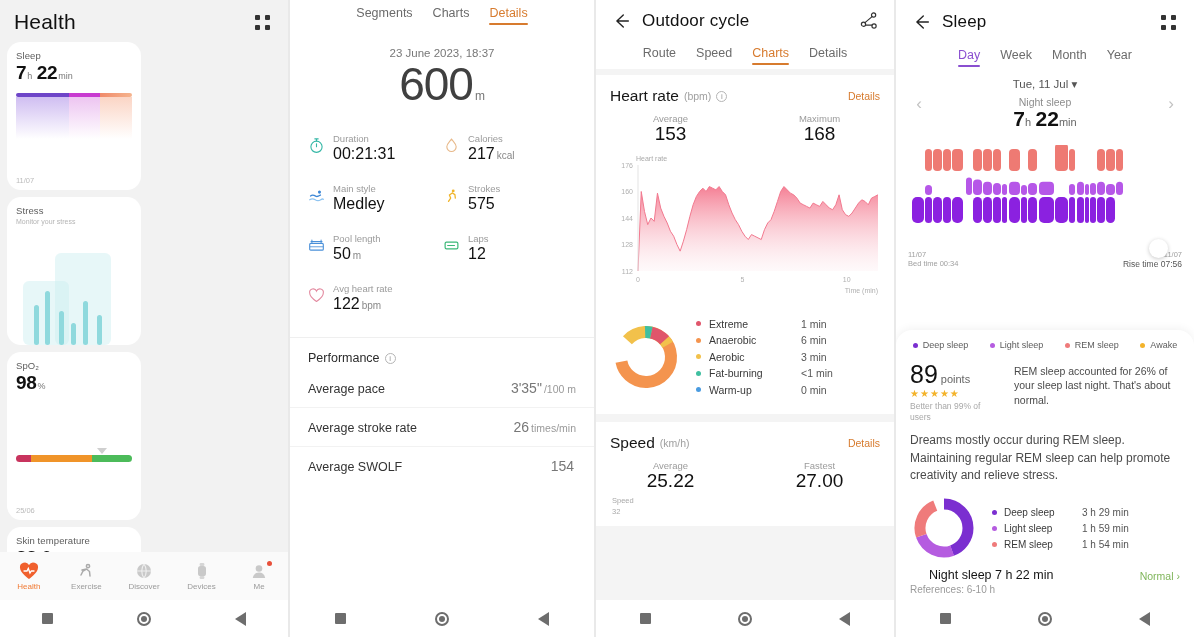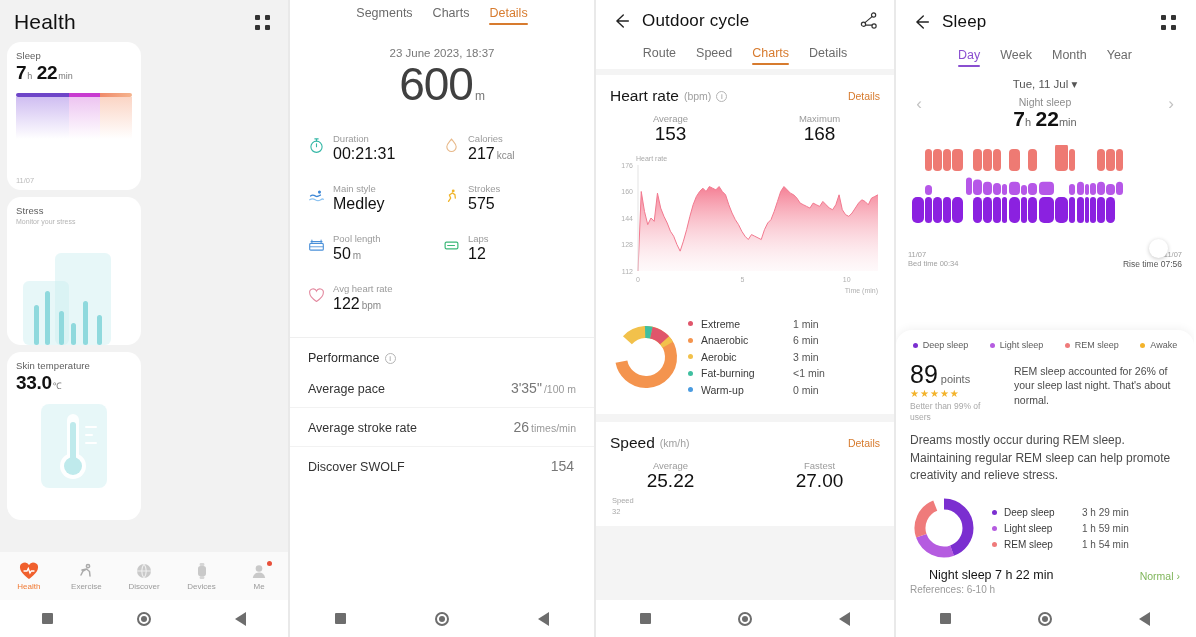--- a/index.html
+++ b/index.html
@@ -101,21 +101,21 @@
   .panel { background: #fff; border-radius: 0; padding: 0 0 10px 0; }
   .panel-head { display: flex; align-items: center; padding: 12px 14px 2px 14px; }
   .panel-head .t { font-size: 15.5px; color: #161616; }
   .panel-head .un { font-size: 10.5px; color: #a0a0a0; margin-left: 5px; }
   .panel-head .det { margin-left: auto; font-size: 10.5px; color: #d77b2e; }
   .avgrow { display: flex; padding: 6px 0 0 0; }
   .avgcell { flex: 1; text-align: center; }
   .avgcell .k { font-size: 9.5px; color: #9b9b9b; }
   .avgcell .v { font-size: 19px; color: #111; margin-top: -1px; }
   .chart-wrap { position: relative; padding: 6px 10px 0 10px; }
-  .zones { display: flex; align-items: center; padding: 8px 14px 4px 14px; gap: 6px; }
+  .zones { display: flex; align-items: center; padding: 8px 14px 4px 14px; gap: 14px; }
   .zone-list { flex: 1; }
   .zone-row { display: flex; align-items: center; font-size: 10.5px; color: #3a3a3a; margin: 4.5px 0; }
   .zone-row .d { width: 5px; height: 5px; border-radius: 50%; margin-right: 8px; }
   .zone-row .nm { width: 92px; }
   .zone-row .vl { color: #555; }
   .spd-tail { font-size: 7.5px; color: #a9a9a9; padding: 4px 0 0 16px; }
 
   
   .daynav { display: flex; align-items: center; justify-content: center; gap: 0; padding: 6px 14px 0 14px; }
   .chev { width: 18px; color: #c2c2c2; font-size: 17px; text-align: center; }
@@ -204,20 +204,33 @@
             <rect x="27" y="70" width="5" height="40" rx="2.5" fill="#8fd9dd"></rect>
             <rect x="38" y="56" width="5" height="54" rx="2.5" fill="#8fd9dd"></rect>
             <rect x="52" y="76" width="5" height="34" rx="2.5" fill="#8fd9dd"></rect>
             <rect x="64" y="88" width="5" height="22" rx="2.5" fill="#8fd9dd"></rect>
             <rect x="76" y="66" width="5" height="44" rx="2.5" fill="#8fd9dd"></rect>
             <rect x="90" y="80" width="5" height="30" rx="2.5" fill="#8fd9dd"></rect>
           </svg>
         </div>
       </div>
 
+      <div class="card c-spo2">
+        <div class="card-title">SpO₂</div>
+        <div class="card-big">
+          <span class="n">98</span><span class="u">%</span>
+        </div>
+        <div class="spo2-marker"></div>
+        <div class="spo2-bar">
+          <i style="flex:1;background:#c8345e"></i>
+            <i style="flex:4;background:#f09429"></i>
+            <i style="flex:2.6;background:#4cbb5a"></i>
+        </div>
+        <div class="card-date">25/06</div>
+      </div>
 
       <div class="card c-skin">
         <div class="card-title">Skin temperature</div>
         <div class="card-big">
           <span class="n">33.0</span><span class="u">℃</span>
         </div>
         <div class="skin-art">
           <svg width="90" height="96" viewBox="0 0 90 96">
             <rect x="12" y="8" width="66" height="84" rx="8" fill="#d3f0f2" opacity=".55"></rect>
             <rect x="38" y="18" width="12" height="48" rx="6" fill="#ffffff" opacity=".9"></rect>
@@ -375,21 +388,21 @@
       </div>
       <div class="perf-row">
         <span class="k">Average pace</span>
         <span class="v"><span>3'35"</span><span class="u">/100 m</span></span>
       </div>
       <div class="perf-row">
         <span class="k">Average stroke rate</span>
         <span class="v"><span>26</span><span class="u">times/min</span></span>
       </div>
       <div class="perf-row">
-        <span class="k">Discover SWOLF</span>
+        <span class="k">Average SWOLF</span>
         <span class="v"><span>154</span><span class="u"></span></span>
       </div>
     </div>
 
     <div class="sysnav">
       <div class="sq"></div>
       <div class="ci">
           <i></i>
         </div>
       <div class="tri"></div>

